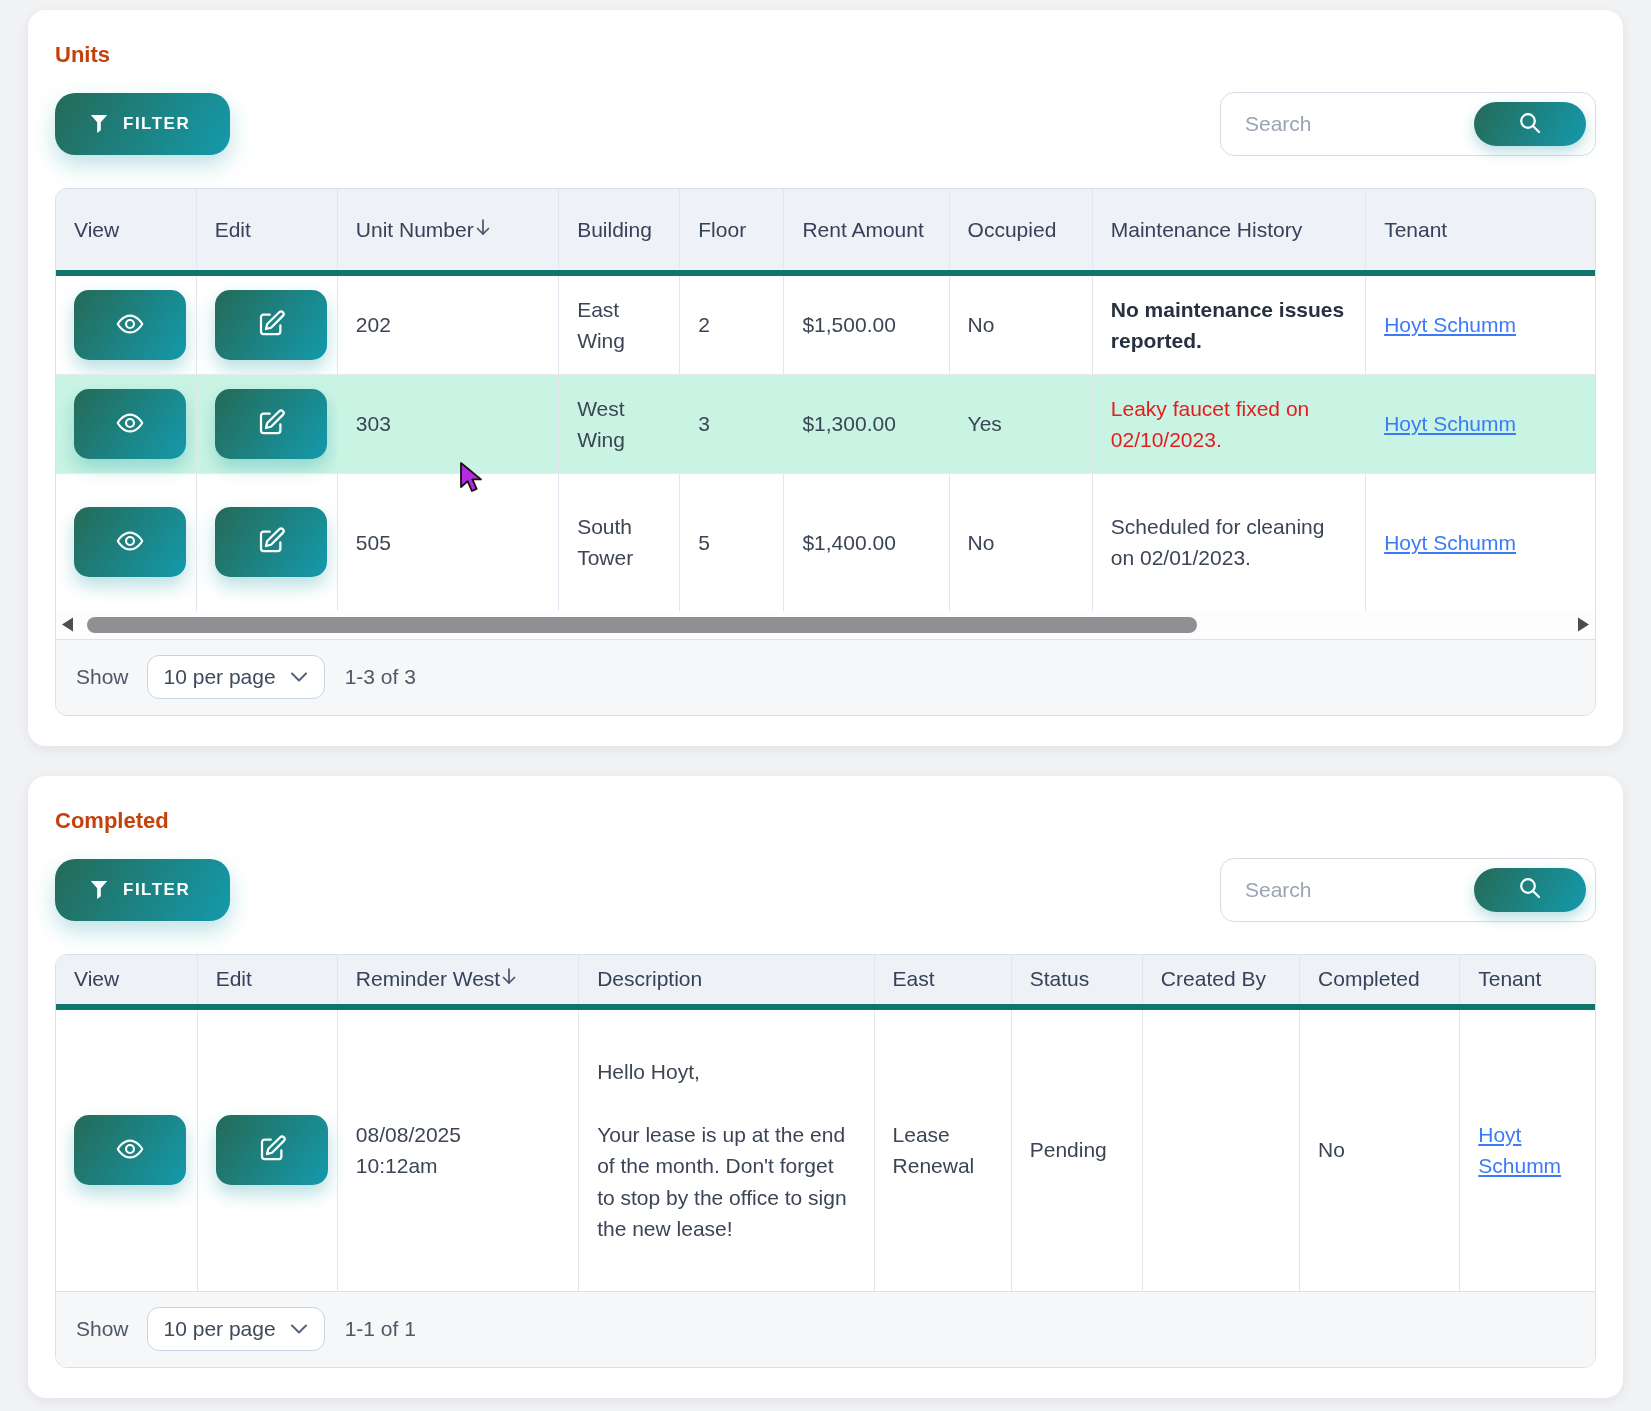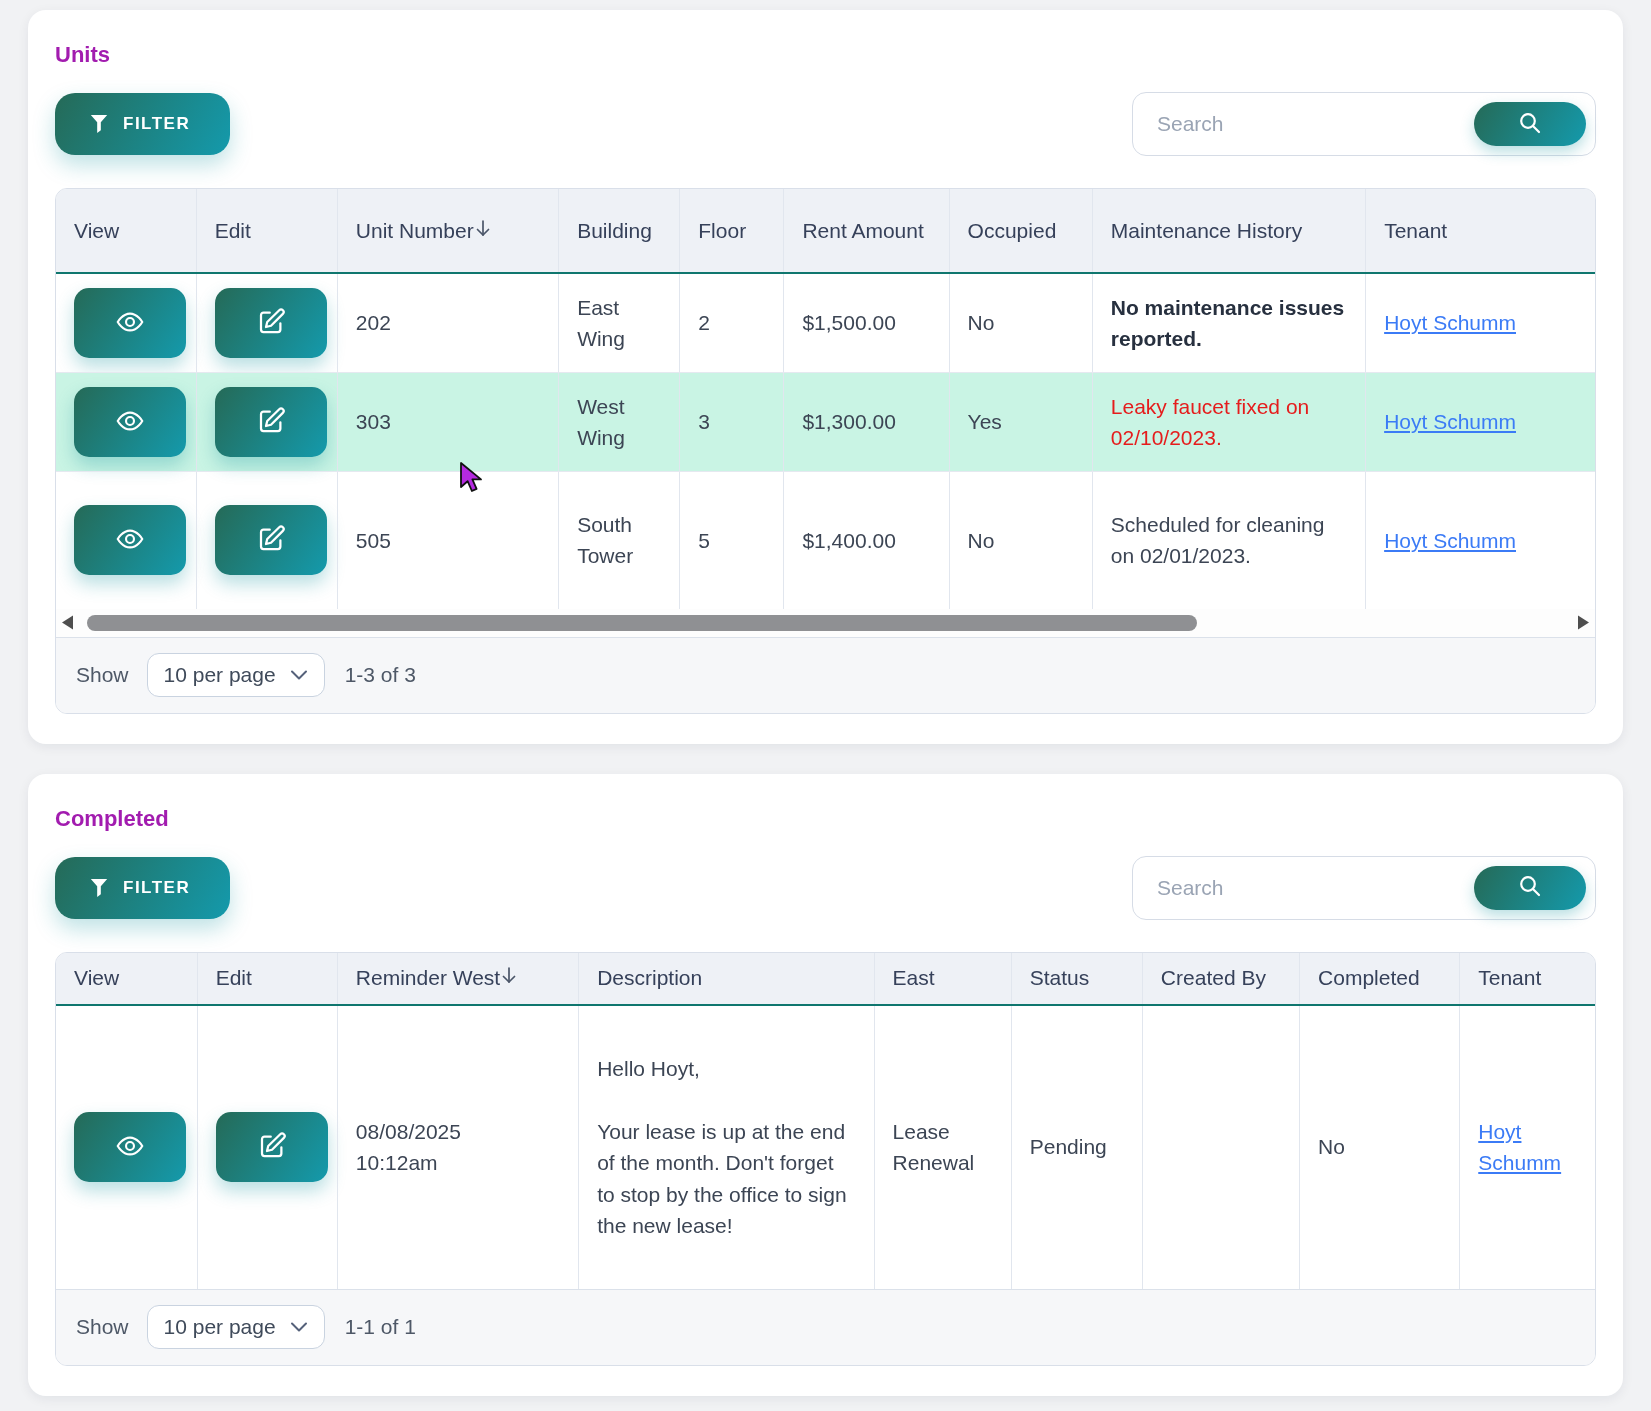--- a/index.html
+++ b/index.html
@@ -13,38 +13,38 @@
   .page { padding: 10px 28px 0 28px; }
 
   .card {
     background: #ffffff;
     border-radius: 18px;
     box-shadow: 0 3px 12px rgba(20,30,50,.07);
     padding: 28px 27px 30px 27px;
   }
   .card + .card { margin-top: 30px; }
 
-  .card-title { font-size: 22px; font-weight: 700; color: #a21caf; margin: 4px 0 24px 0; }
+  .card-title { font-size: 22px; font-weight: 700; color: #c2410c; margin: 4px 0 24px 0; }
 
   .toolbar { display: flex; align-items: center; justify-content: space-between; margin-bottom: 32px; }
 
   .btn-filter {
     display: inline-flex; align-items: center; gap: 14px;
     height: 62px; padding: 0 40px 0 34px;
     border: none; cursor: pointer;
     border-radius: 20px;
     background: linear-gradient(120deg, #256a57 0%, #149aac 100%);
     color: #fff; font-family: inherit;
     font-size: 17px; font-weight: 700; letter-spacing: 1.5px;
     box-shadow: 0 10px 22px rgba(24,150,160,.28);
   }
   .btn-filter svg { display: block; }
 
   .search-box {
-    position: relative; width: 464px; height: 64px;
+    position: relative; width: 376px; height: 64px;
     border: 1.5px solid #d6dce6; border-radius: 14px; background: #fff;
   }
   .search-box input {
     width: 100%; height: 100%; border: none; outline: none; background: transparent;
     font-family: inherit; font-size: 21px; color: #3c4554; padding: 0 130px 0 24px;
     border-radius: 14px;
   }
   .search-box input::placeholder { color: #9aa4b4; }
   .btn-search {
     position: absolute; right: 9px; top: 9px;
@@ -55,21 +55,21 @@
     display: flex; align-items: center; justify-content: center;
   }
 
   .table-wrap {
     border: 1px solid #d9dfe9; border-radius: 12px; overflow: hidden; background: #fff;
   }
   table { border-collapse: collapse; table-layout: fixed; width: 100%; }
   thead th {
     background: #eef1f6;
     font-size: 21px; font-weight: 500; color: #36415a; text-align: left;
-    padding: 10px 18px; border-bottom: 2px solid #0f766e;
+    padding: 10px 18px; border-bottom: 6px solid #0f766e;
     vertical-align: middle;
   }
   thead th + th, tbody td + td { border-left: 1px solid #e1e6ee; }
   .units-table thead th { height: 84px; }
   .reminders-table thead th { height: 52px; }
   tbody td {
     font-size: 21px; color: #3c4554; line-height: 1.5;
     padding: 14px 18px; vertical-align: middle;
     border-bottom: 1px solid #e5e9f0;
   }

